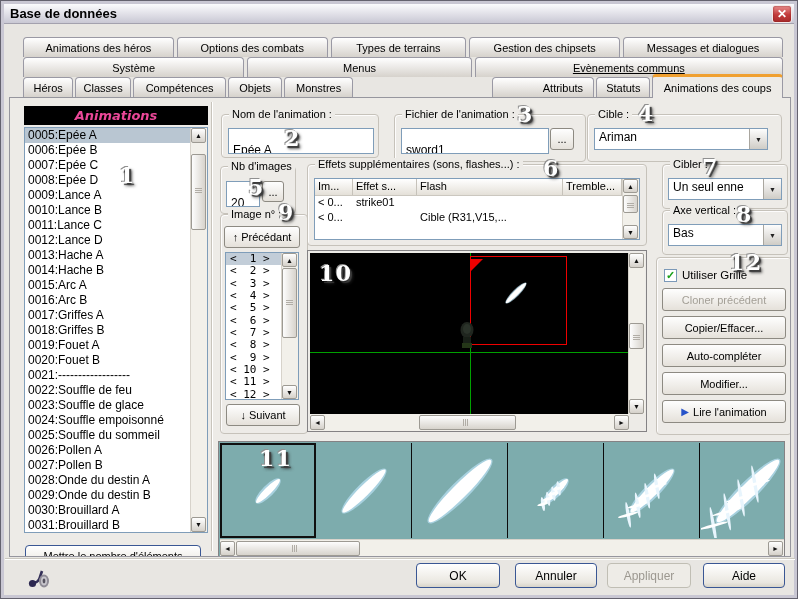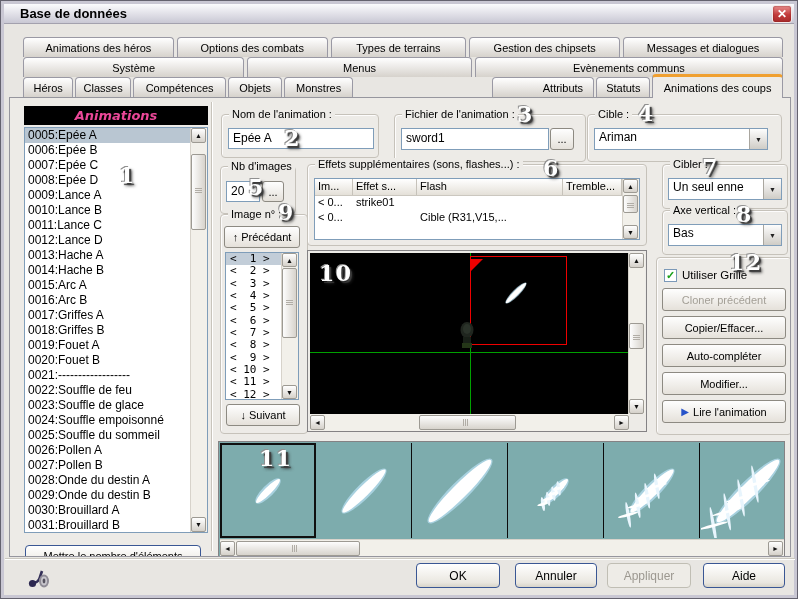--- a/index.html
+++ b/index.html
@@ -3,21 +3,21 @@
 <meta charset="utf-8">
 <style>
   html,body{margin:0;padding:0;background:#555;}
   *{box-sizing:border-box;}
   .window{position:relative;width:798px;height:599px;background:#e8e6e2;
     font-family:"Liberation Sans",sans-serif;color:#000;overflow:hidden;
     border:1px solid #64626e;box-shadow:inset 0 0 0 3px #c9c7d3;}
   
   .titlebar{position:absolute;left:3px;top:3px;right:3px;height:20px;
     background:linear-gradient(#fbfbfd,#c9c8d4);border-bottom:1px solid #a3a1ae;
-    display:flex;align-items:center;padding-left:16px;}
+    display:flex;align-items:center;padding-left:6px;}
   .title-text{font-size:13px;font-weight:bold;}
   .close-btn{position:absolute;right:2px;top:1px;width:20px;height:18px;border-radius:3px;
     background:linear-gradient(#ea8f8f,#c23a3a 55%,#a92c2c);border:1px solid #f3eaea;
     color:#fff;font-size:12px;font-weight:bold;display:flex;align-items:center;justify-content:center;
     box-shadow:inset 0 0 2px #7e1818;}
   
   .tabrow{position:absolute;left:22px;width:760px;height:20px;display:flex;gap:3px;}
   .tr1{top:36px}.tr2{top:56px}.tr3{top:76px;gap:2px}
   .tab{border:1px solid #9a99a4;border-bottom:none;border-radius:4px 4px 0 0;
     background:linear-gradient(#ffffff,#d6d2cc);font-size:11px;
@@ -29,21 +29,21 @@
     border:1px solid #96969e;overflow:hidden;z-index:5;}
   .vsep{position:absolute;left:201px;top:4px;height:449px;width:0;
     border-left:1px solid #c8c4bc;border-right:1px solid #fff;}
   
   .gb{position:absolute;border:1px solid #c6c2ba;border-radius:4px;
     box-shadow:inset 1px 1px 0 rgba(255,255,255,.85);}
   .gl{position:absolute;top:-7px;left:7px;font-size:11px;line-height:13px;background:#edebe7;
     padding:0 3px;white-space:nowrap;}
   
   .tb{position:absolute;background:#fff;border:1px solid #7f9db9;font-size:12px;
-    line-height:19px;padding:0 4px;white-space:nowrap;overflow:hidden;}
+    line-height:19px;padding:12px 4px;white-space:nowrap;overflow:hidden;}
   .combo{position:absolute;background:#fff;border:1px solid #7f9db9;display:flex;
     align-items:stretch;overflow:hidden;font-size:12px;}
   .combo .txt{flex:1;padding:1px 4px;white-space:nowrap;overflow:hidden;}
   .combo .arr{width:18px;background:linear-gradient(#fdfdfd,#cfccc6);
     border-left:1px solid #a9a69f;display:flex;align-items:center;justify-content:center;
     font-size:7px;color:#222;}
   .btn3d{position:absolute;background:linear-gradient(#fefefe,#e5e1da);border:1px solid #8d8a82;
     border-radius:3px;font-size:11px;display:flex;align-items:center;justify-content:center;
     white-space:nowrap;overflow:hidden;}
   .btn3d.dis{color:#a39f96;}
@@ -136,21 +136,21 @@
   <div class="tabrow tr1" id="tabrow1">
       <div class="tab" style="flex: 147 1 0px;">Animations des héros</div>
       <div class="tab" style="flex: 147 1 0px;">Options des combats</div>
       <div class="tab" style="flex: 132 1 0px;">Types de terrains</div>
       <div class="tab" style="flex: 147 1 0px;">Gestion des chipsets</div>
       <div class="tab" style="flex: 156 1 0px;">Messages et dialogues</div>
     </div>
   <div class="tabrow tr2" id="tabrow2">
       <div class="tab" style="flex: 222 1 0px;">Système</div>
       <div class="tab" style="flex: 225 1 0px;">Menus</div>
-      <div class="tab" style="flex: 310 1 0px;">Evènements communs</div>
+      <div class="tab" style="flex: 310 1 0px; text-decoration: underline;">Evènements communs</div>
     </div>
   <div class="tabrow tr3" id="tabrow3">
       <div class="tab" style="flex: 54 1 0px;">Héros</div>
       <div class="tab" style="flex: 60 1 0px;">Classes</div>
       <div class="tab" style="flex: 102 1 0px;">Compétences</div>
       <div class="tab" style="flex: 58 1 0px;">Objets</div>
       <div class="tab" style="flex: 75 1 0px;">Monstres</div>
       <div class="tab" style="flex: 148 1 0px; margin-top: 28px;">Groupes de monstres</div>
       <div class="tab" style="flex: 68 1 0px; padding-left: 40px;">Attributs</div>
       <div class="tab" style="flex: 58 1 0px;">Statuts</div>

